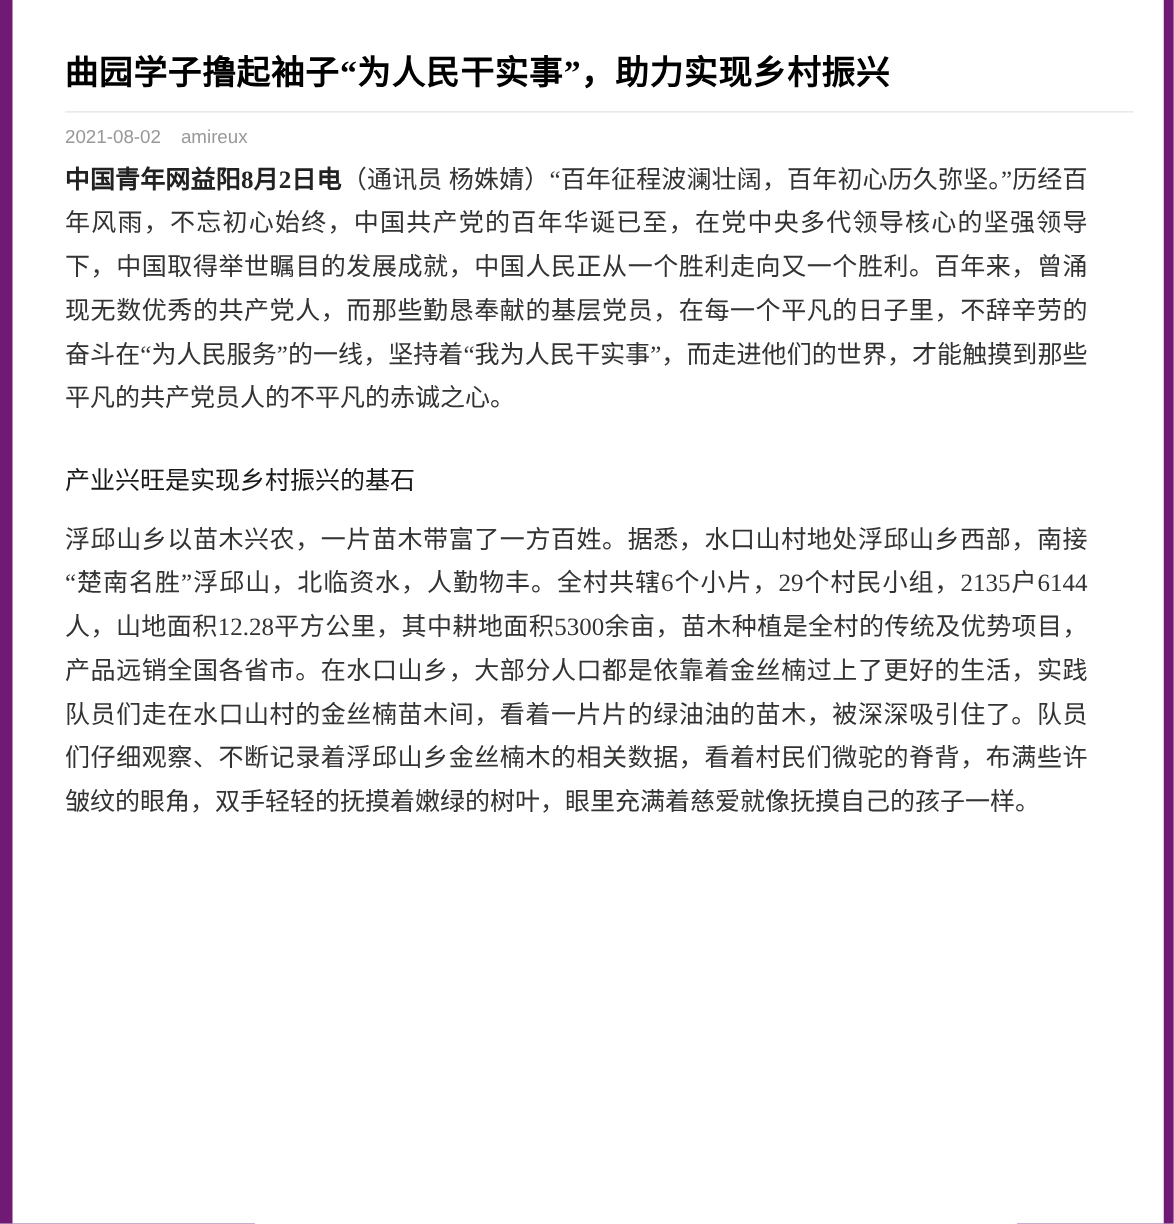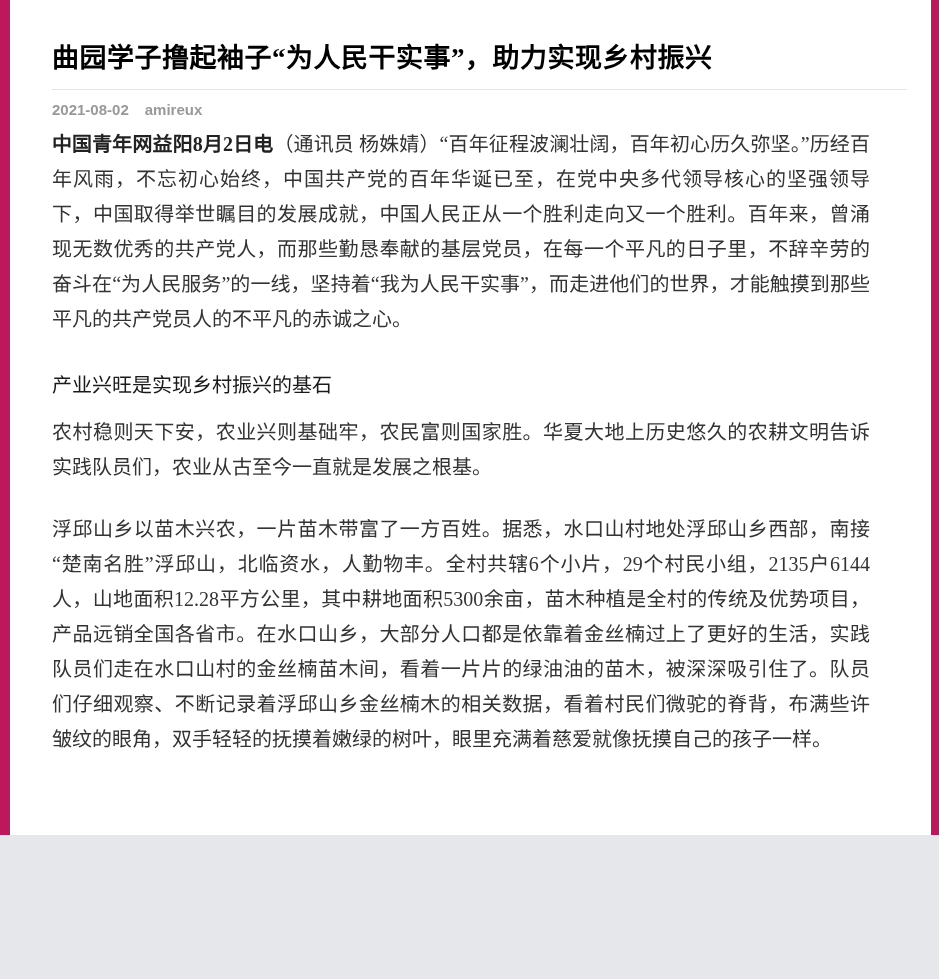--- a/index.html
+++ b/index.html
@@ -3,22 +3,22 @@
 <meta charset="utf-8">
 <style>
   html, body {
     margin: 0;
     padding: 0;
     background: #e5e7ea;
     font-family: "Liberation Serif", "DejaVu Serif", serif;
   }
   .page {
     width: 939px;
-    height: 835px;
-    background: #be185d;
+    height: 979px;
+    background: #701a75;
     overflow: hidden;
   }
   .card {
     margin-left: 10px;
     margin-right: 8px;
     background: #ffffff;
     min-height: 979px;
     box-sizing: border-box;
     padding: 40px 43px 20px 42px;
   }
@@ -39,21 +39,20 @@
     border: none;
     border-top: 1px solid #e4e4e4;
     margin: 13px -19px 0 0;
   }
   .meta {
     margin: 12px 0 10px 0;
     font-size: 15px;
     line-height: 15px;
     color: #999999;
     font-family: "Liberation Sans", "DejaVu Sans", sans-serif;
-    font-weight: bold;
   }
   .meta span { margin-right: 16px; }
   .article p {
     margin: 0 18px 27px 0;
     font-size: 20px;
     line-height: 35px;
     color: #333333;
     text-align: justify;
   }
   .article p .lead-bold {
@@ -82,19 +81,18 @@
       <span>2021-08-02</span><span>amireux</span>
     </div>
 
     <div class="article">
 
       <p><span class="lead-bold">中国青年网益阳8月2日电</span><span>（通讯员 杨姝婧）“百年征程波澜壮阔，百年初心历久弥坚。”历经百年风雨，不忘初心始终，中国共产党的百年华诞已至，在党中央多代领导核心的坚强领导下，中国取得举世瞩目的发展成就，中国人民正从一个胜利走向又一个胜利。百年来，曾涌现无数优秀的共产党人，而那些勤恳奉献的基层党员，在每一个平凡的日子里，不辞辛劳的奋斗在“为人民服务”的一线，坚持着“我为人民干实事”，而走进他们的世界，才能触摸到那些平凡的共产党员人的不平凡的赤诚之心。</span></p>
 
 
       <h2 class="sub-heading">产业兴旺是实现乡村振兴的基石</h2>
 
-      <p>农村稳则天下安，农业兴则基础牢，农民富则国家胜。华夏大地上历史悠久的农耕文明告诉实践队员们，农业从古至今一直就是发展之根基。</p>
 
       <p>浮邱山乡以苗木兴农，一片苗木带富了一方百姓。据悉，水口山村地处浮邱山乡西部，南接“楚南名胜”浮邱山，北临资水，人勤物丰。全村共辖6个小片，29个村民小组，2135户6144人，山地面积12.28平方公里，其中耕地面积5300余亩，苗木种植是全村的传统及优势项目，产品远销全国各省市。在水口山乡，大部分人口都是依靠着金丝楠过上了更好的生活，实践队员们走在水口山村的金丝楠苗木间，看着一片片的绿油油的苗木，被深深吸引住了。队员们仔细观察、不断记录着浮邱山乡金丝楠木的相关数据，看着村民们微驼的脊背，布满些许皱纹的眼角，双手轻轻的抚摸着嫩绿的树叶，眼里充满着慈爱就像抚摸自己的孩子一样。</p>
 
     </div>
   </div>
 </div>
 
 </body></html>

